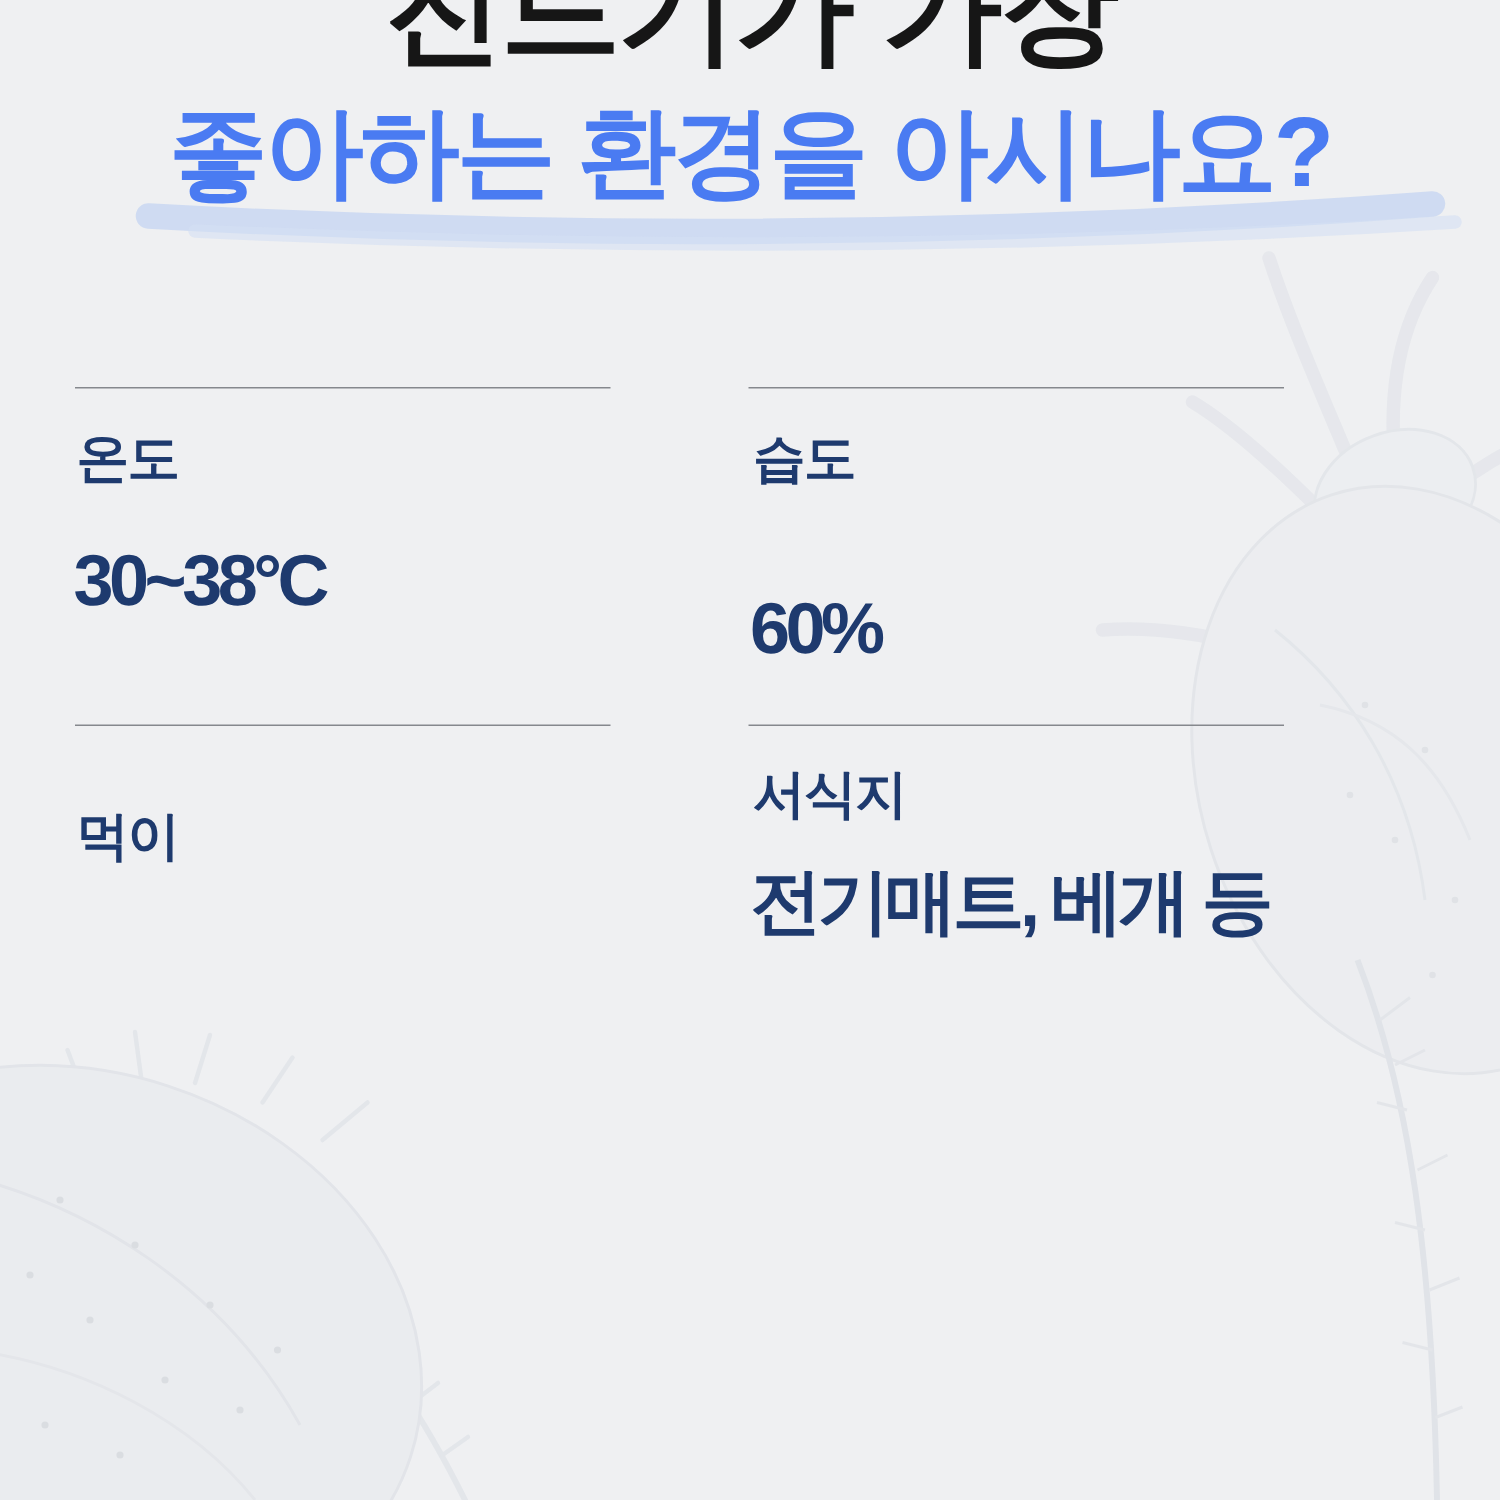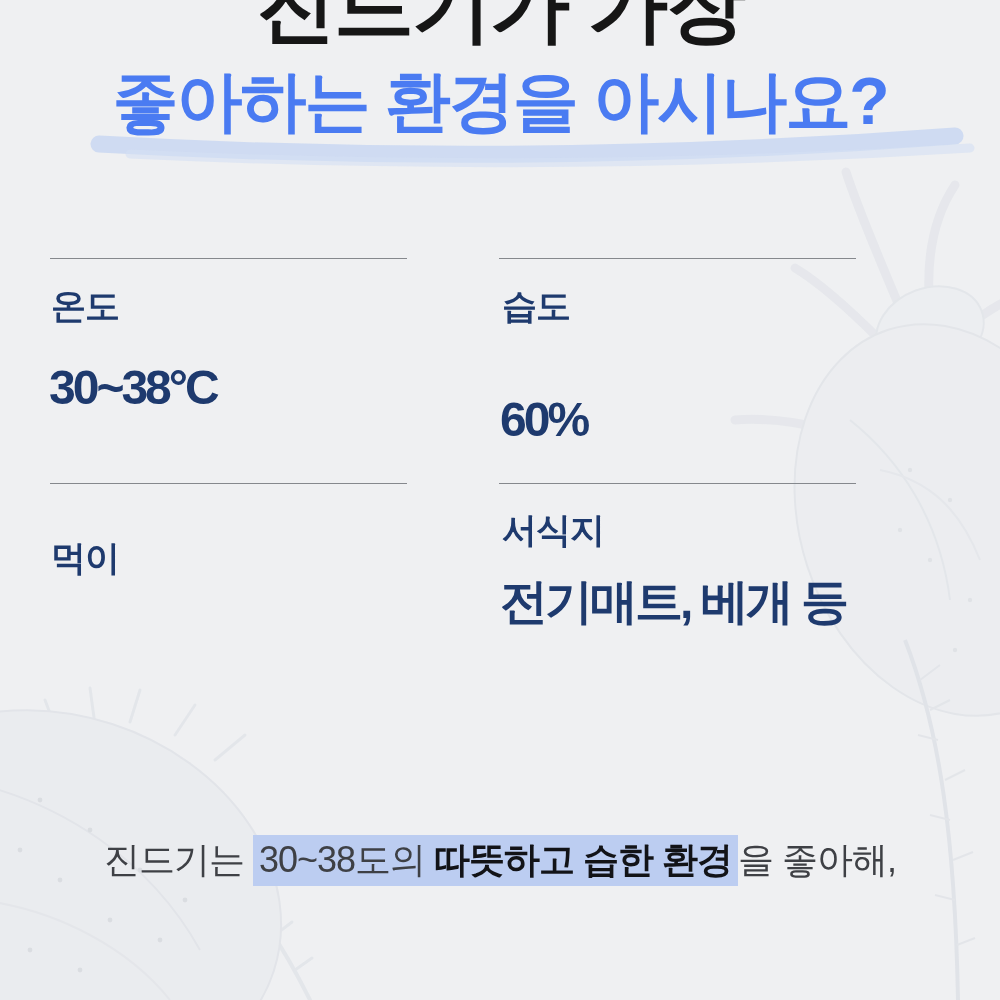--- a/index.html
+++ b/index.html
@@ -156,16 +156,15 @@
 
   <div class="stat-label l2">습도</div>
   <div class="stat-value v2">60%</div>
 
   <div class="stat-label l3">먹이</div>
 
   <div class="stat-label l4">서식지</div>
   <div class="stat-value v4">전기매트, 베개 등</div>
 
   <div class="footer">
-    <div class="row"><span>진드기는 </span><span class="hl"><span>30~38도의 </span><span class="b">따뜻하고 습한 환경</span></span><span>을 좋아해,</span></div>
   </div>
 
 </div>
 
 </body></html>

